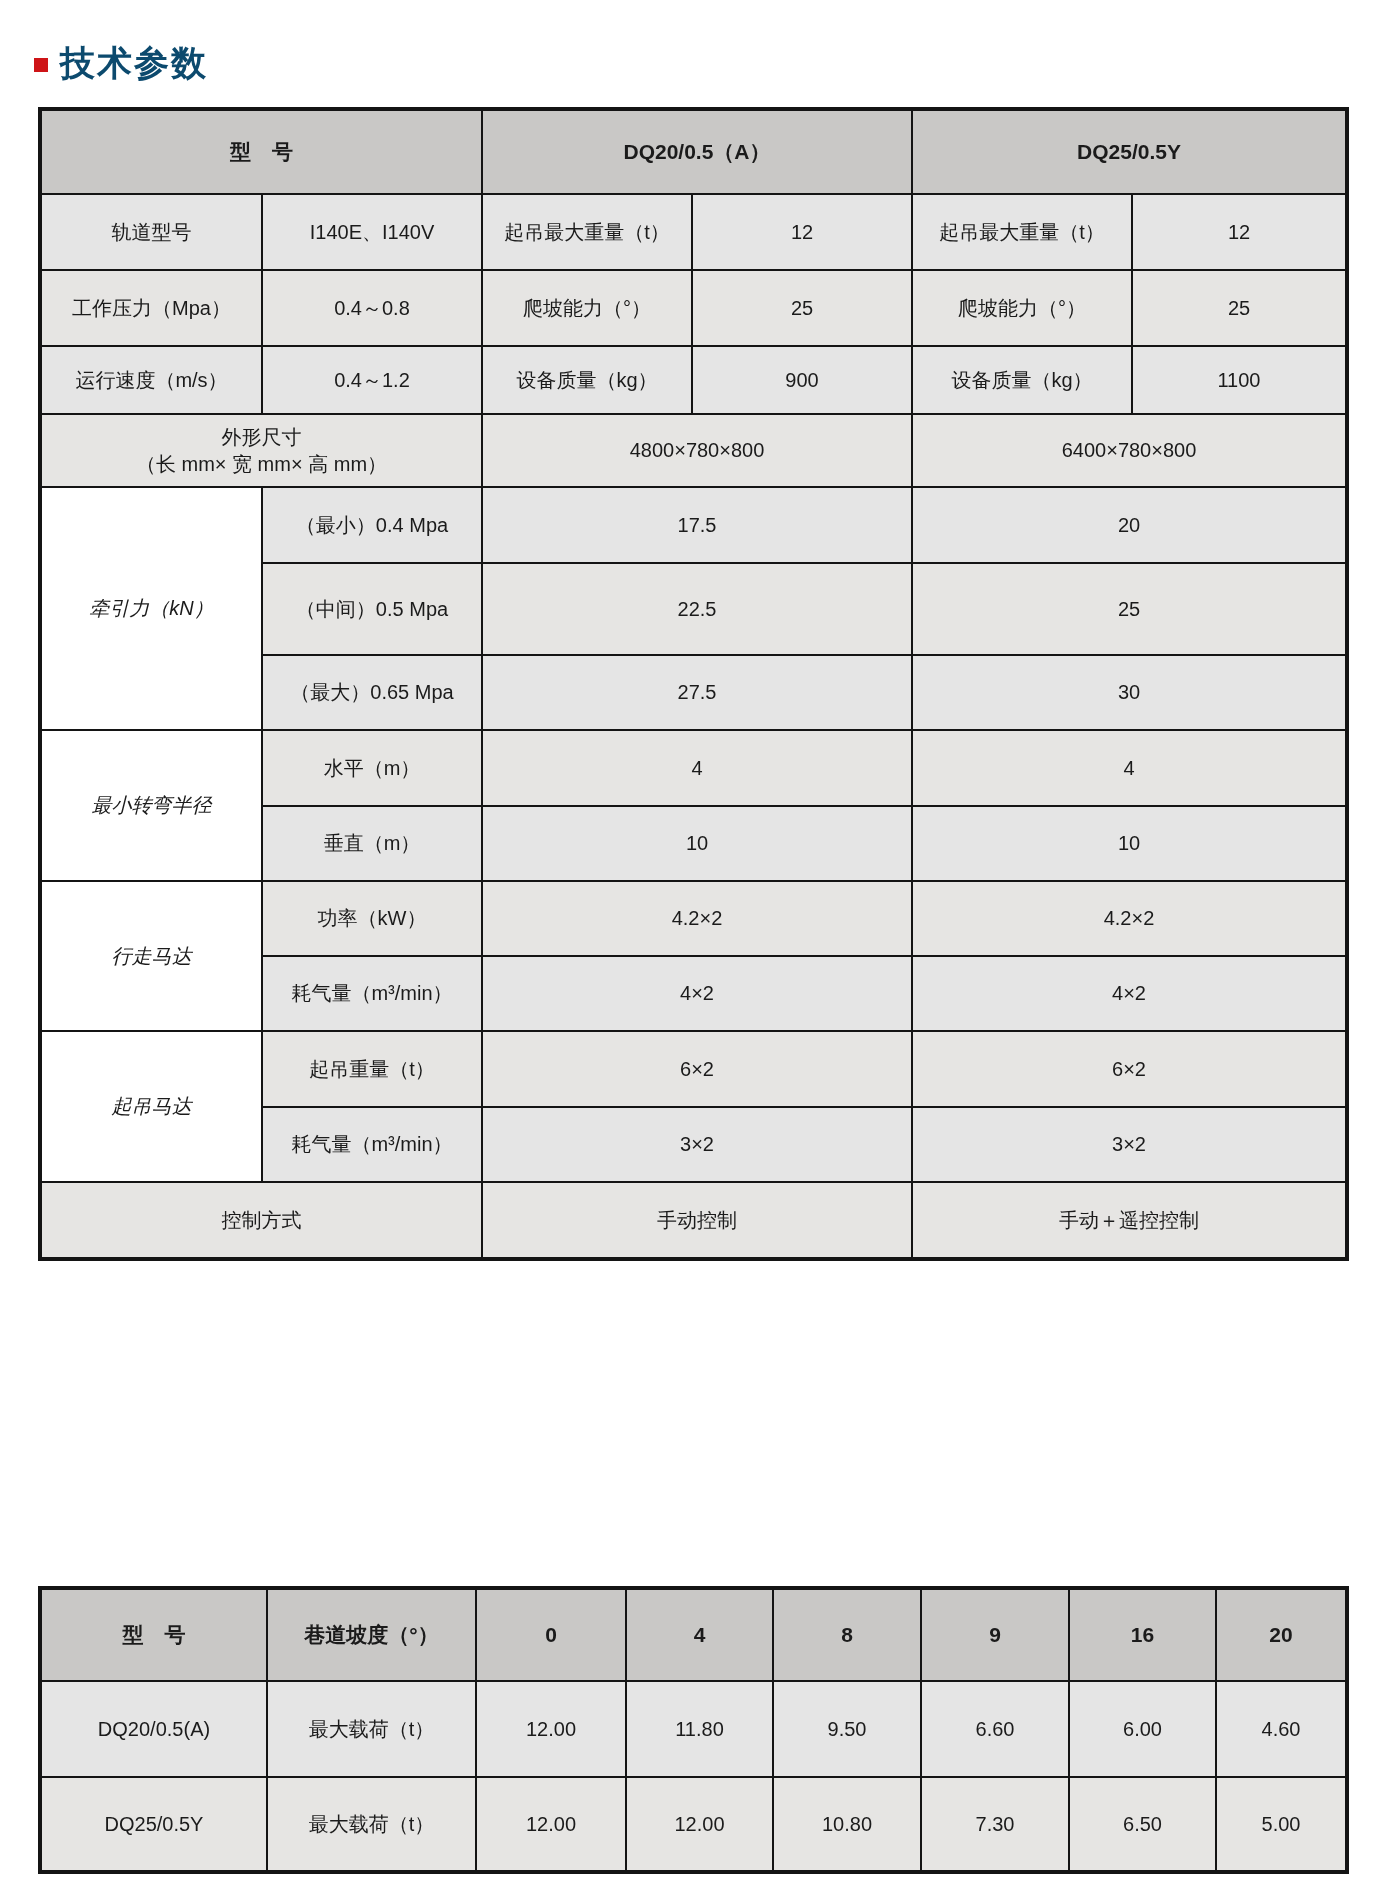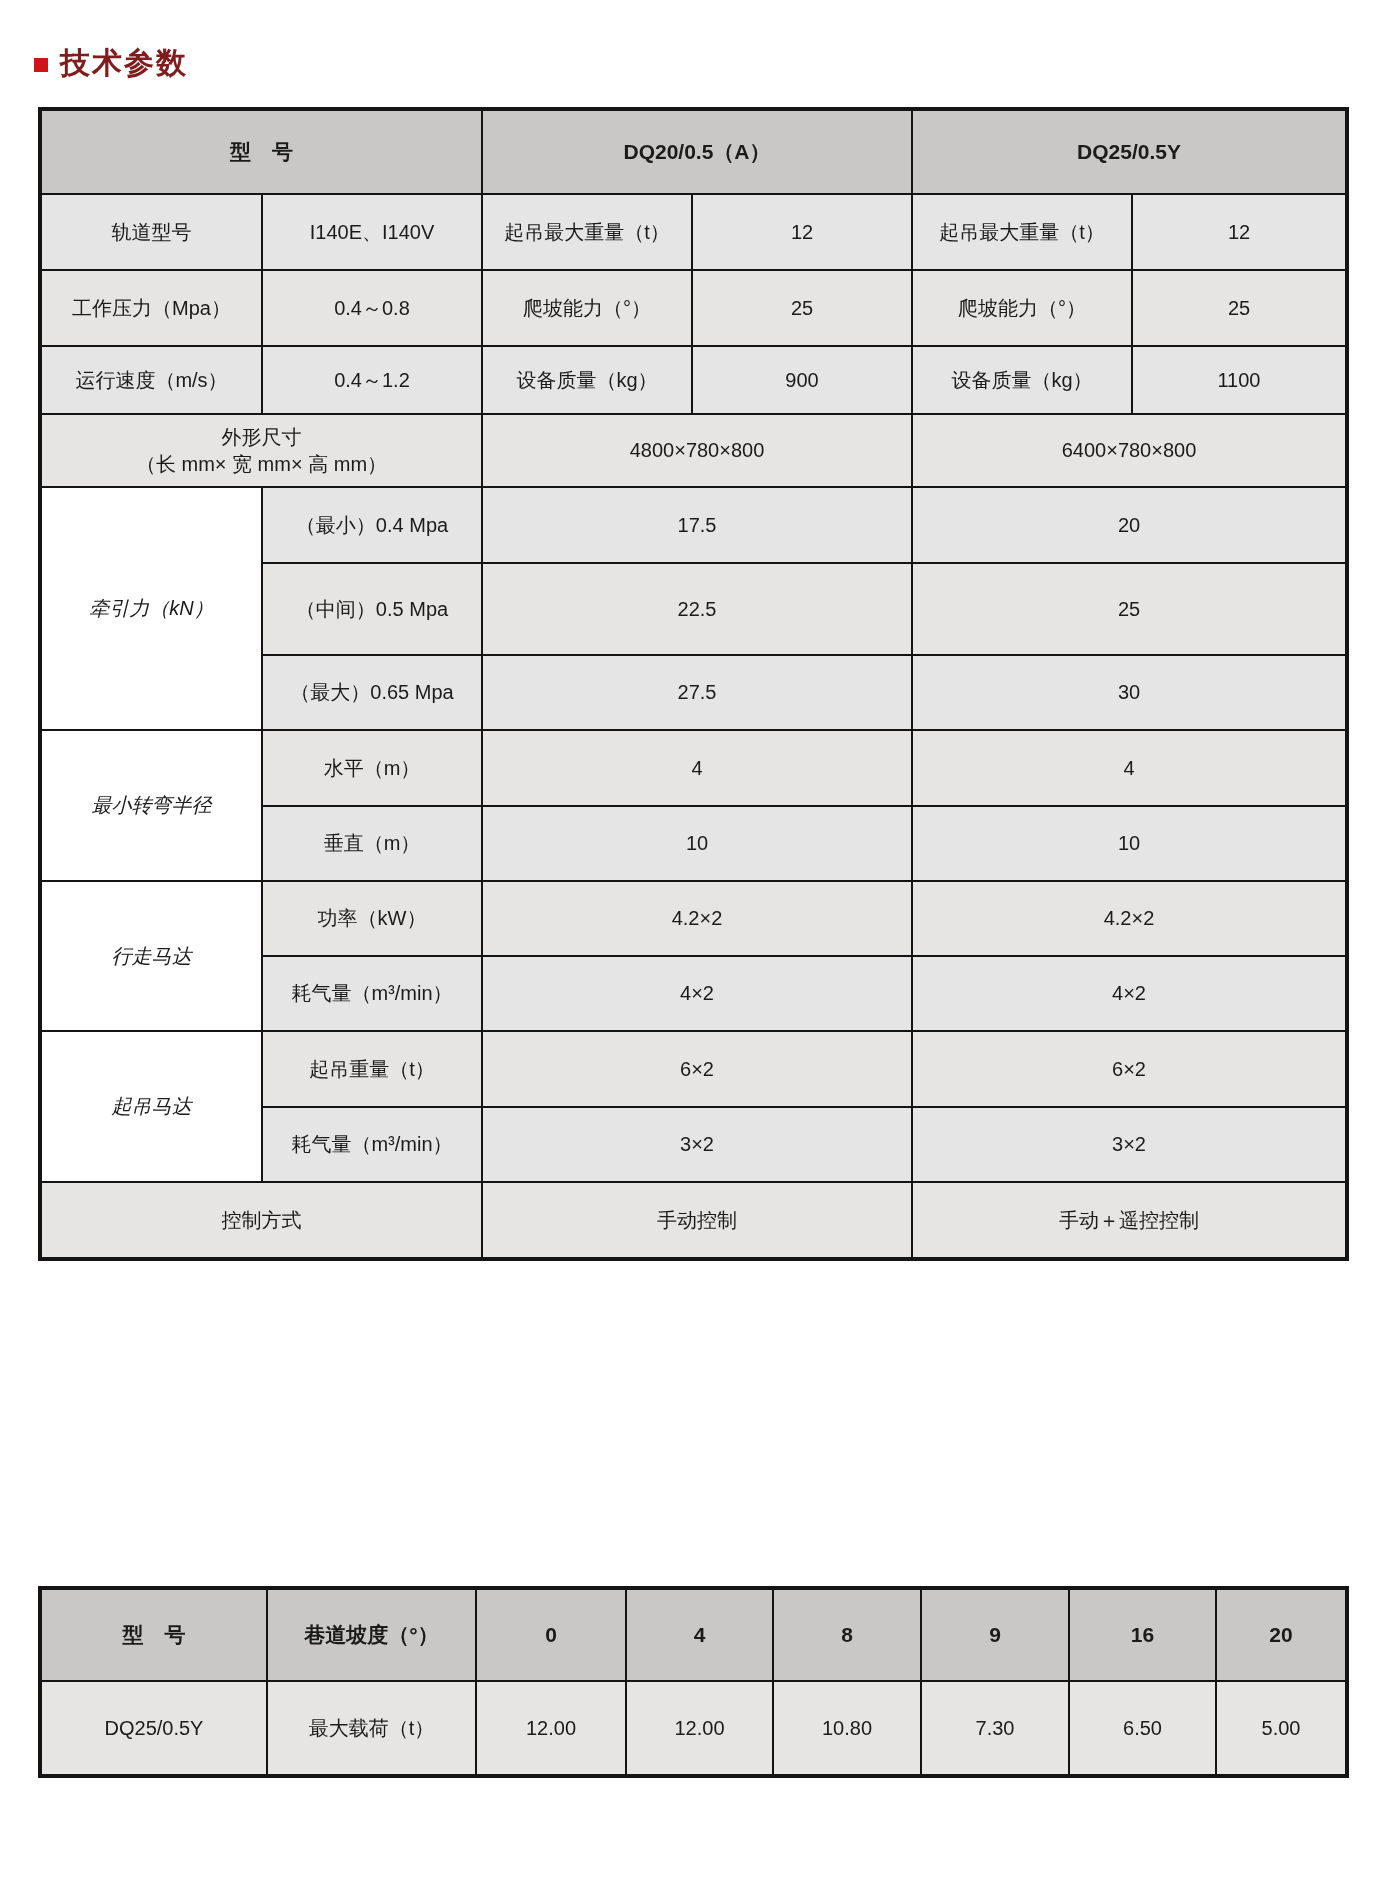--- a/index.html
+++ b/index.html
@@ -7,21 +7,21 @@
     width:1375px;height:1893px;
     font-family:"Liberation Sans",sans-serif;
     color:#1b1b1b;
     overflow:hidden;
   }
   .page{padding:44px 30px 0 38px;}
 
   
   .title-row{display:flex;align-items:center;gap:12px;height:38px;margin-left:-4px;}
   .title-bullet{width:14px;height:14px;background:#ce1417;margin-top:4px;}
-  .title-text{font-size:30px;font-weight:bold;color:#7f1d1d;letter-spacing:2px;}
+  .title-text{font-size:35px;font-weight:bold;color:#0c4a6e;letter-spacing:2px;}
 
   
   table{border-collapse:collapse;table-layout:fixed;}
   td{
     border:2px solid #141414;
     text-align:center;vertical-align:middle;
     font-size:20px;color:#1b1b1b;
     padding:0;overflow:hidden;
   }
   .spec-table{width:1307px;margin-top:25px;border:4px solid #141414;}
@@ -173,20 +173,30 @@
       <td>型　号</td>
       <td>巷道坡度（°）</td>
       <td>0</td>
       <td>4</td>
       <td>8</td>
       <td>9</td>
       <td>16</td>
       <td>20</td>
     </tr>
 
+    <tr class="w" style="height:96px">
+      <td>DQ20/0.5(A)</td>
+      <td>最大载荷（t）</td>
+      <td>12.00</td>
+      <td>11.80</td>
+      <td>9.50</td>
+      <td>6.60</td>
+      <td>6.00</td>
+      <td>4.60</td>
+    </tr>
 
     <tr class="g" style="height:95px">
       <td>DQ25/0.5Y</td>
       <td>最大载荷（t）</td>
       <td>12.00</td>
       <td>12.00</td>
       <td>10.80</td>
       <td>7.30</td>
       <td>6.50</td>
       <td>5.00</td>

